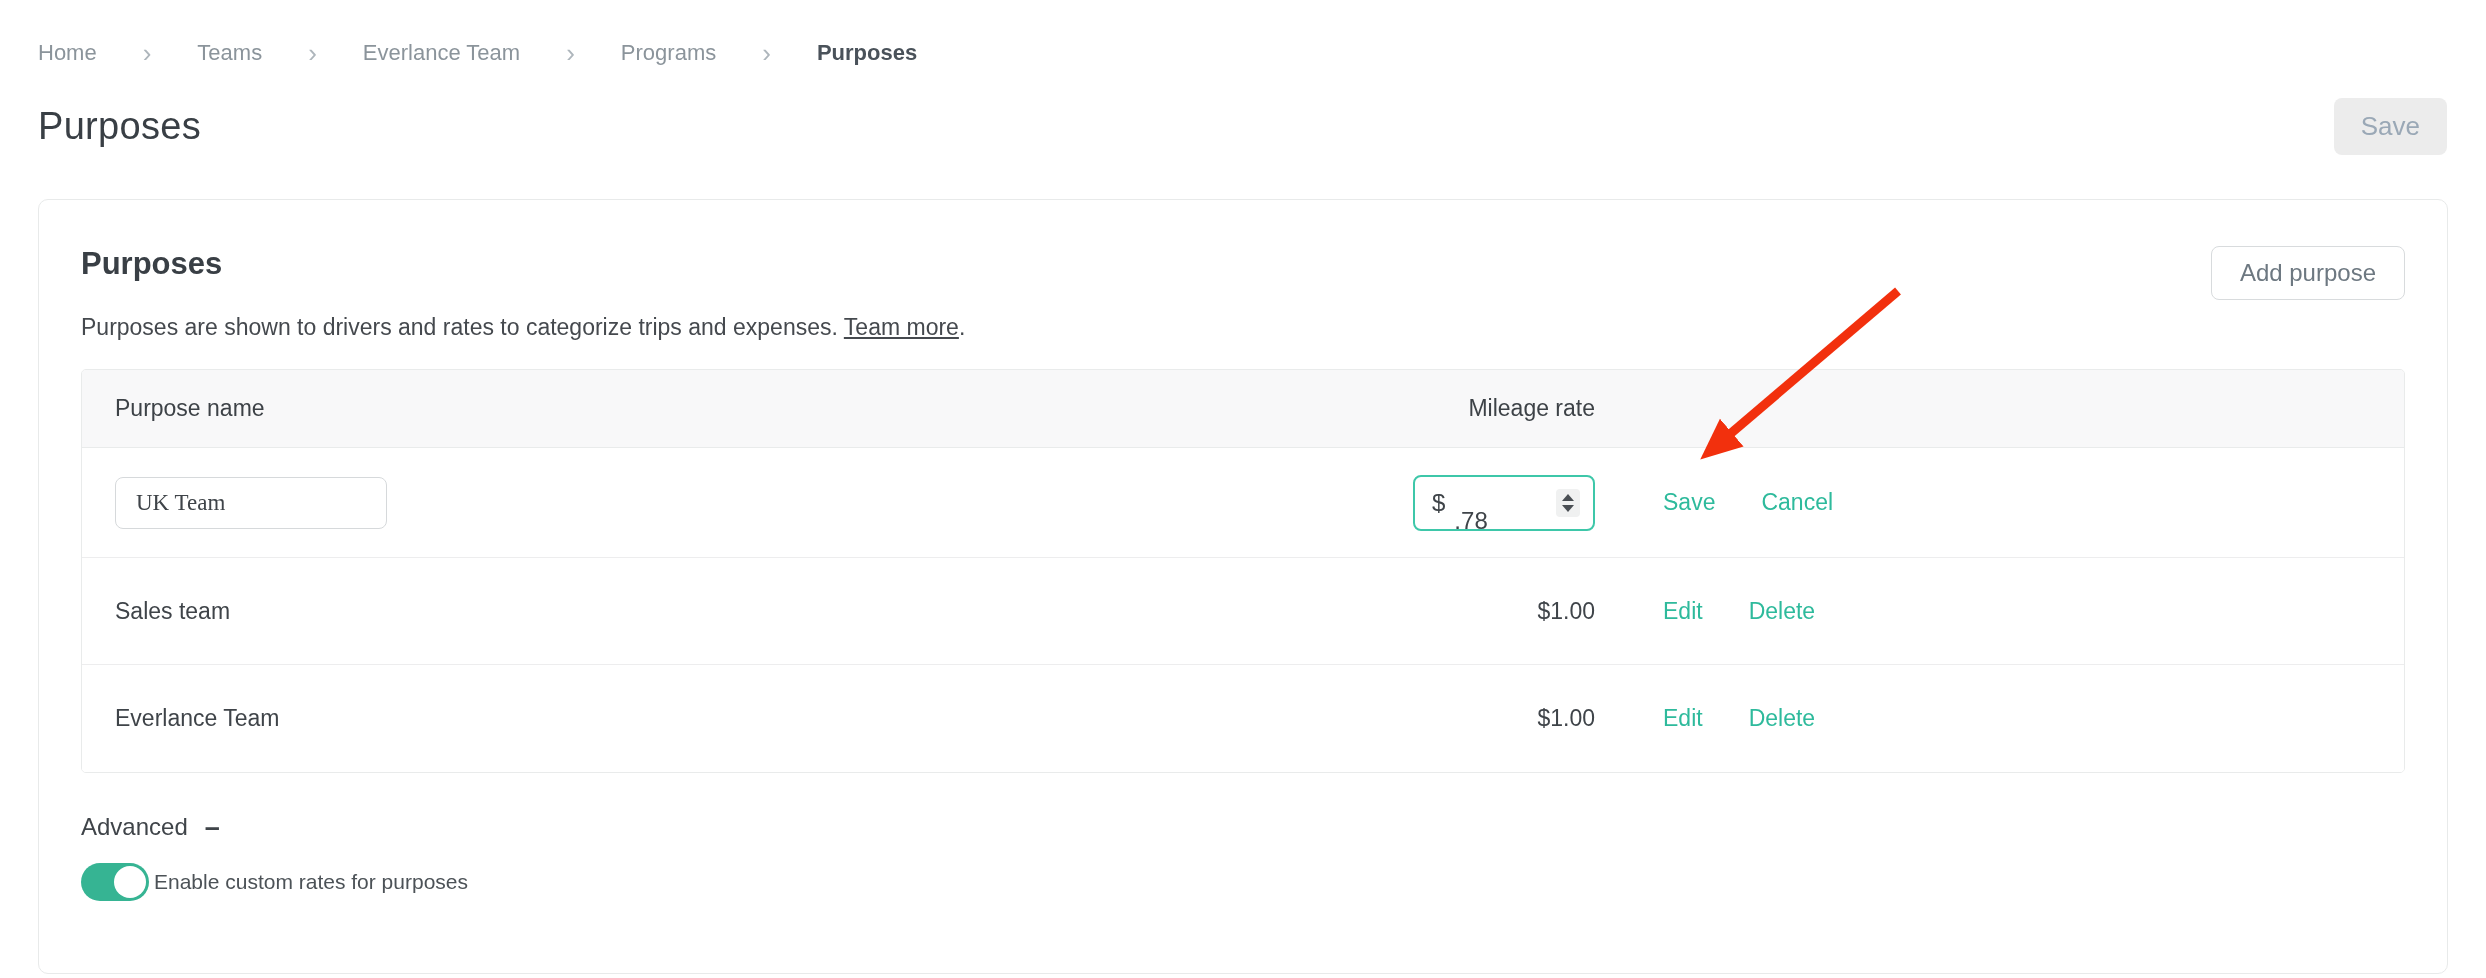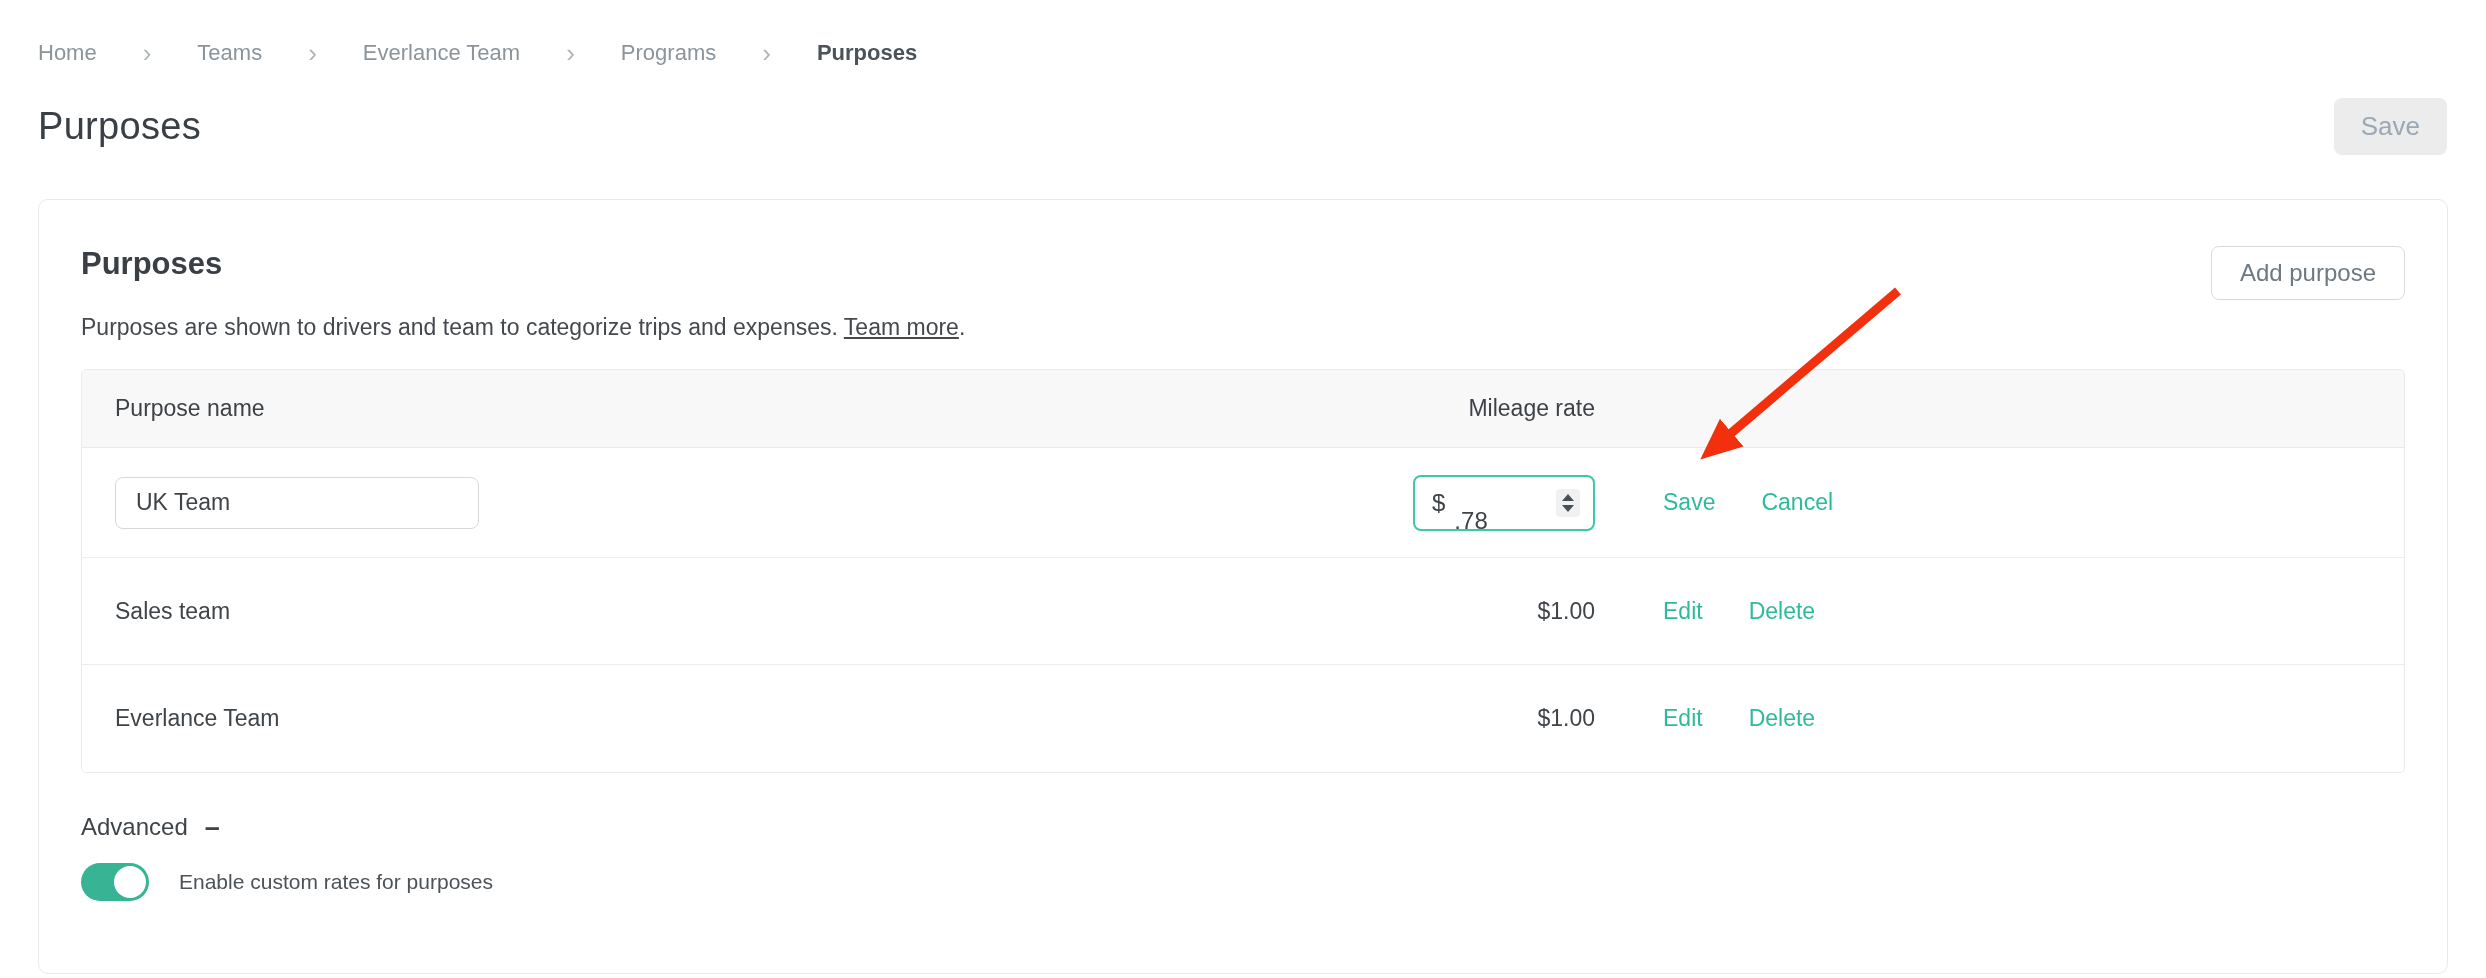--- a/index.html
+++ b/index.html
@@ -37,41 +37,41 @@
             padding:0 33px; font-size:23px; color:#3d4247; border-bottom:1px solid #e9ebeb; }
   .t-row  { display:flex; align-items:center; min-height:107px; padding:0 33px;
             font-size:23px; color:#3f4449; border-bottom:1px solid #ededee; background:#fff; }
   .t-row:last-child { border-bottom:none; }
   .t-row.editing { min-height:110px; }
   .col-name { flex:1; }
   .col-rate { width:185px; text-align:right; }
   .col-actions { width:776px; padding-left:68px; display:flex; align-items:center; gap:46px; }
   .t-link { color:#2eba9c; text-decoration:none; cursor:pointer; font-size:23px; }
 
-  .name-input { width:364px; height:52px; border:1px solid #d6d9db; border-radius:8px;
-                padding:0 20px; font-size:23px; color:#3f4449; font-family:Liberation Sans, sans-serif; outline:none; }
+  .name-input { width:272px; height:52px; border:1px solid #d6d9db; border-radius:8px;
+                padding:0 20px; font-size:23px; color:#3f4449; font-family:Liberation Serif, serif; outline:none; }
   .rate-box { width:182px; height:56px; border:2px solid #3ec7a9; border-radius:8px;
               display:flex; align-items:center; padding:0 13px 0 17px; gap:9px;
               background:#fff; margin-left:auto; }
   .rate-box .cur { font-size:24px; color:#3f4449; }
   .rate-input { border:none; outline:none; width:70px; font-size:24px; color:#3f4449;
                 font-family:inherit; background:transparent;margin-top:37px; }
   .stepper { margin-left:auto; width:24px; height:28px; background:#f0f1f1; border-radius:4px;
              display:flex; flex-direction:column; align-items:center; justify-content:center;
              gap:4px; cursor:pointer; }
   .tri-up   { width:0; height:0; border-left:6px solid transparent; border-right:6px solid transparent;
               border-bottom:7px solid #4a4f54; }
   .tri-down { width:0; height:0; border-left:6px solid transparent; border-right:6px solid transparent;
               border-top:7px solid #4a4f54; }
 
   
   .advanced-head { margin-top:40px; display:flex; align-items:center; gap:17px;
                    font-size:24px; color:#3f4449; }
   .collapse-dash { font-size:27px; font-weight:700; color:#3f4449; cursor:pointer; line-height:20px; }
-  .toggle-row { margin-top:22px; display:flex; align-items:center; gap:30px; }
+  .toggle-row { margin-top:22px; display:flex; align-items:center; gap:5px; }
   .toggle { width:68px; height:38px; border-radius:19px; background:#36b493;
             position:relative; cursor:pointer; flex:0 0 auto; }
   .toggle .knob { position:absolute; top:3px; right:3px; width:32px; height:32px;
                   border-radius:50%; background:#fff; }
   .toggle-label { font-size:21px; color:#4c5257; }
 
   
   .arrow-overlay { position:absolute; left:0; top:0; width:2486px; height:978px;
                    pointer-events:none; z-index:10; }
 </style>
@@ -95,21 +95,21 @@
   <button class="btn-save-top">Save</button>
 </header>
 
 <section class="card">
 
   <div class="card-header">
     <h2 class="card-title">Purposes</h2>
     <button class="btn-add">Add purpose</button>
   </div>
 
-  <p class="card-desc"><span>Purposes are shown to drivers and team to categorize trips and expenses.</span>
+  <p class="card-desc"><span>Purposes are shown to drivers and rates to categorize trips and expenses.</span>
     <a>Team more</a><span>.</span></p>
 
   <div class="ptable">
 
     <div class="t-head">
       <span class="col-name">Purpose name</span>
       <span class="col-rate">Mileage rate</span>
       <span class="col-actions"></span>
     </div>
 

